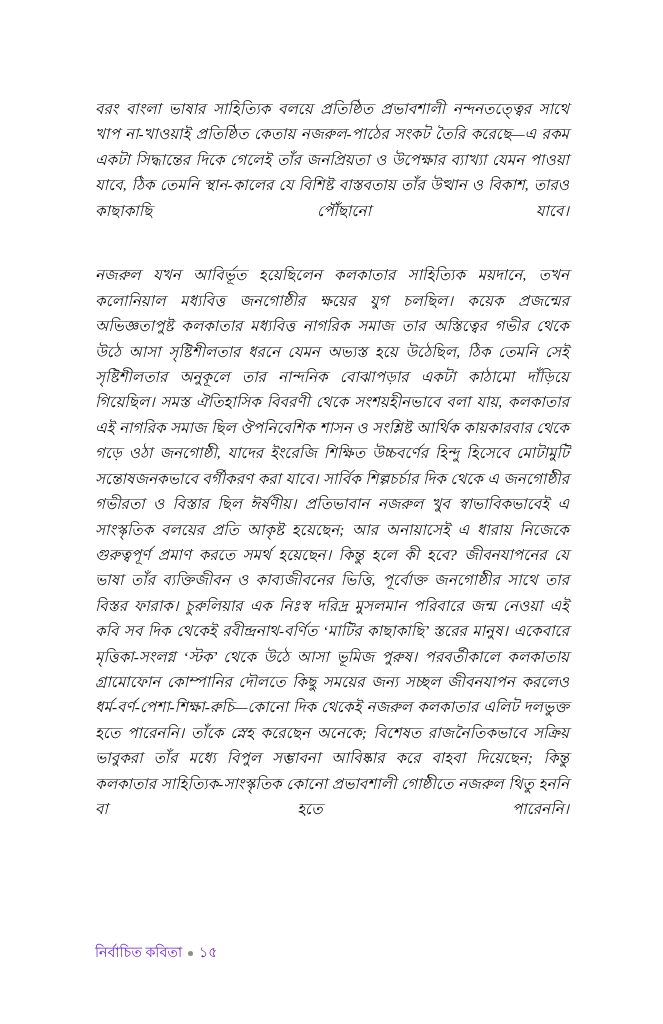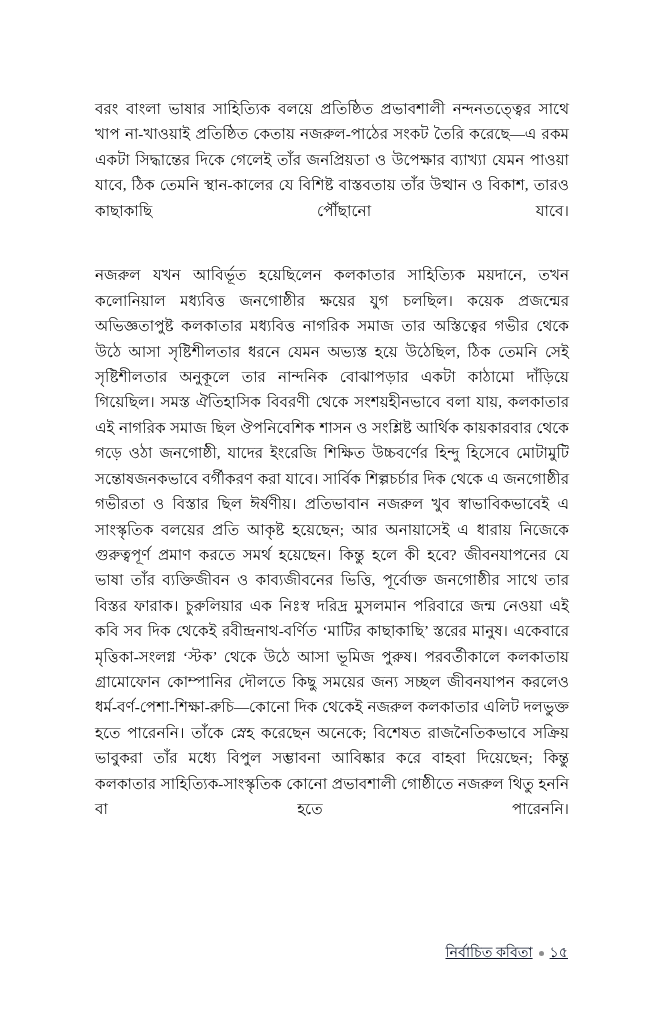--- a/index.html
+++ b/index.html
@@ -30,45 +30,45 @@
   .para {
     margin: 0 0 14px 0;
     padding: 0;
     font-size: 15.2px;
     line-height: 25.4px;
     color: #0b0b0b;
     text-align: justify;
     text-justify: inter-word;
     word-spacing: 0.5px;
     letter-spacing: 0px;
+    font-style: italic;
     -webkit-font-smoothing: antialiased;
   }
 
   .para:last-of-type {
     margin-bottom: 0;
   }
 
   
   .para::after {
     content: "";
     display: inline-block;
     width: 100%;
   }
 
   .footer {
     position: absolute;
     left: 95px;
     right: 95px;
     top: 942px;
-    text-align: right;
+    text-align: left;
     font-size: 14.2px;
     line-height: 20px;
-    color: #0f172a;
+    color: #6d28d9;
     white-space: nowrap;
-    text-decoration: underline;
   }
 
   .footer .bullet-dot {
     display: inline-block;
     width: 5px;
     height: 5px;
     border-radius: 50%;
     background: #8d8d8d;
     vertical-align: middle;
     margin: 0 6px;

